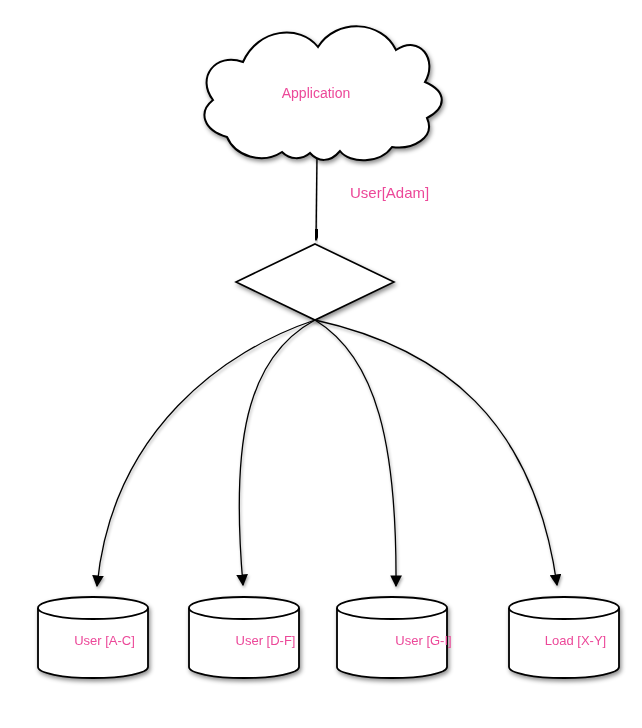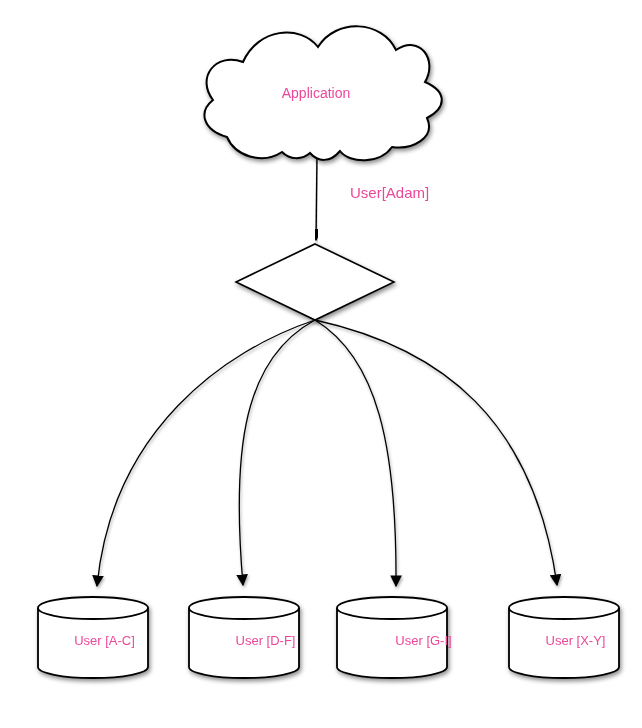--- a/index.html
+++ b/index.html
@@ -114,14 +114,14 @@
   </svg>
 
   <div class="label app-label">Application</div>
 
   <div class="label edge-label">User[Adam]</div>
 
 
   <div class="label shard-label s0">User [A-C]</div>
   <div class="label shard-label s1">User [D-F]</div>
   <div class="label shard-label s2">User [G-I]</div>
-  <div class="label shard-label s3">User [X-Y]</div>
+  <div class="label shard-label s3">Load [X-Y]</div>
 </div>
 
 </body></html>

